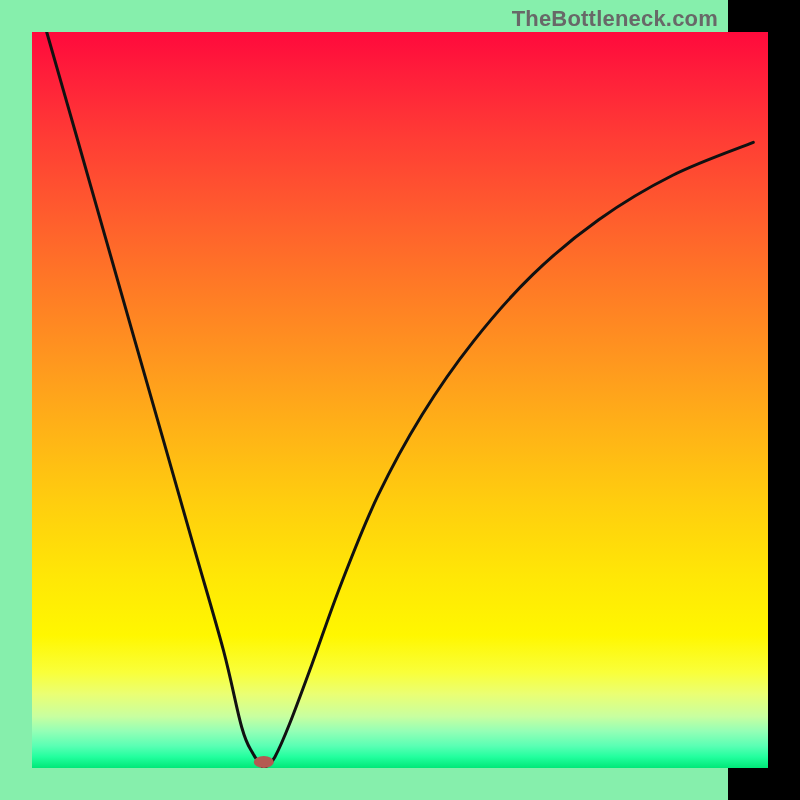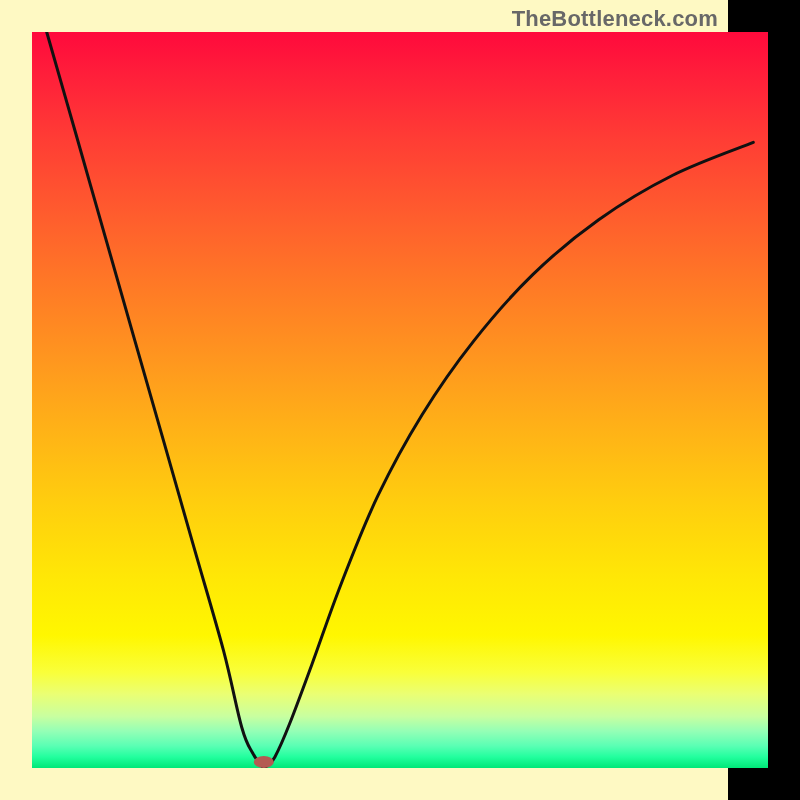--- a/index.html
+++ b/index.html
@@ -1,20 +1,20 @@
 <!DOCTYPE html>
 <html><head>
 <meta charset="utf-8">
 <style>
   * { margin: 0; padding: 0; box-sizing: border-box; }
   html, body { width: 800px; height: 800px; overflow: hidden; background: #000; }
   .frame {
     width: 728px;
     height: 800px;
-    background: #fef9c3;
+    background: #86efac;
     position: relative;
   }
   .plot-area {
     position: absolute;
     left: 32px;
     top: 32px;
     width: 736px;
     height: 736px;
     background: linear-gradient(to bottom,
       #ff0a3c 0%,

